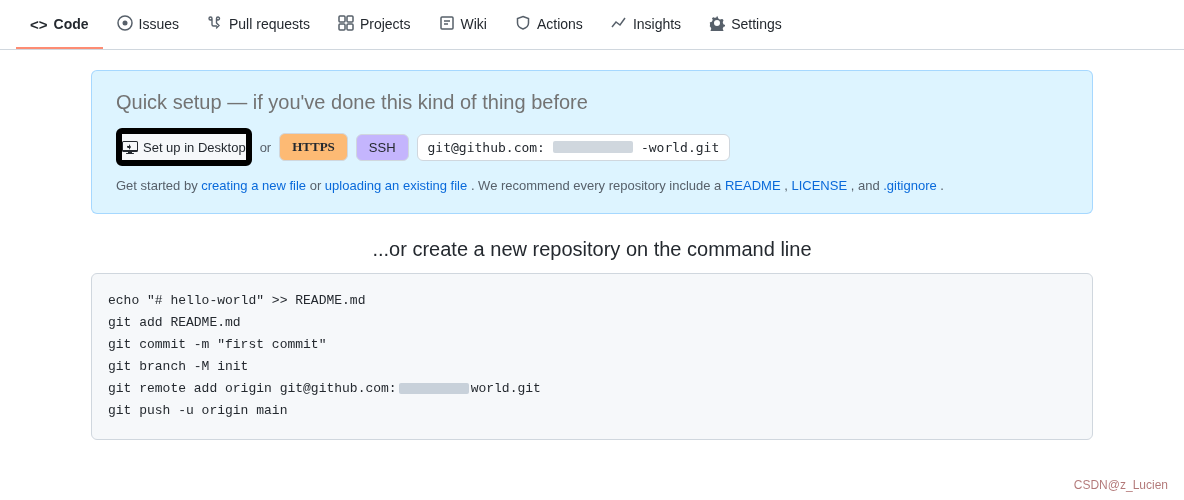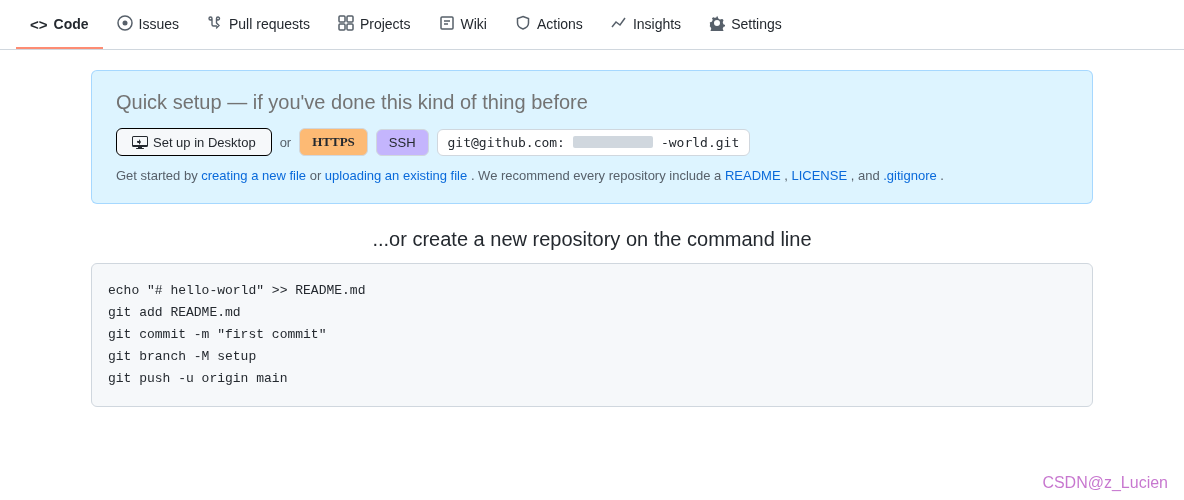--- a/index.html
+++ b/index.html
@@ -60,22 +60,22 @@
       display: flex;
       align-items: center;
       gap: 8px;
       margin-bottom: 12px;
       flex-wrap: wrap;
     }
     .btn-setup-desktop {
       display: flex;
       align-items: center;
       gap: 5px;
-      padding: 5px 15px;
-      border: 1px solid #000000;
+      padding: 5px 0;
+      border: 6px solid #000000;
       border-radius: 6px;
       background: #f6f8fa;
       cursor: pointer;
       font-size: 13px;
       color: #24292f;
       justify-content: flex-end;
     }
     .or-text { color: #57606a; font-size: 13px; }
     .protocol-btn {
       padding: 5px 12px;
@@ -146,22 +146,22 @@
       border-radius: 2px;
       margin: 0 2px;
       vertical-align: middle;
     }
 
     
     .watermark {
       position: fixed;
       bottom: 8px;
       right: 16px;
-      font-size: 16px;
-      color: #a21caf;
+      font-size: 12px;
+      color: #7f1d1d;
       opacity: 0.6;
     }
   </style>
 </head>
 <body>
 
 <nav class="nav-bar">
   <a class="nav-item active">
     <span class="nav-icon">&lt;&gt;</span>
     <span>Code</span>
@@ -265,20 +265,21 @@
       <span>.</span>
     </div>
   </div>
 
   <div>
     <h2 class="or-create-title">...or create a new repository on the command line</h2>
     <div class="code-block">
       <span class="code-line">echo "# hello-world" &gt;&gt; README.md</span>
       <span class="code-line">git add README.md</span>
       <span class="code-line">git commit -m "first commit"</span>
-      <span class="code-line">git branch -M setup</span>
+      <span class="code-line">git branch -M init</span>
+      <span class="code-line">git remote add origin git@github.com:<span class="code-blur"></span>world.git</span>
       <span class="code-line">git push -u origin main</span>
     </div>
   </div>
 
 </div>
 
 <div class="watermark">CSDN@z_Lucien</div>
 
 </body></html>

